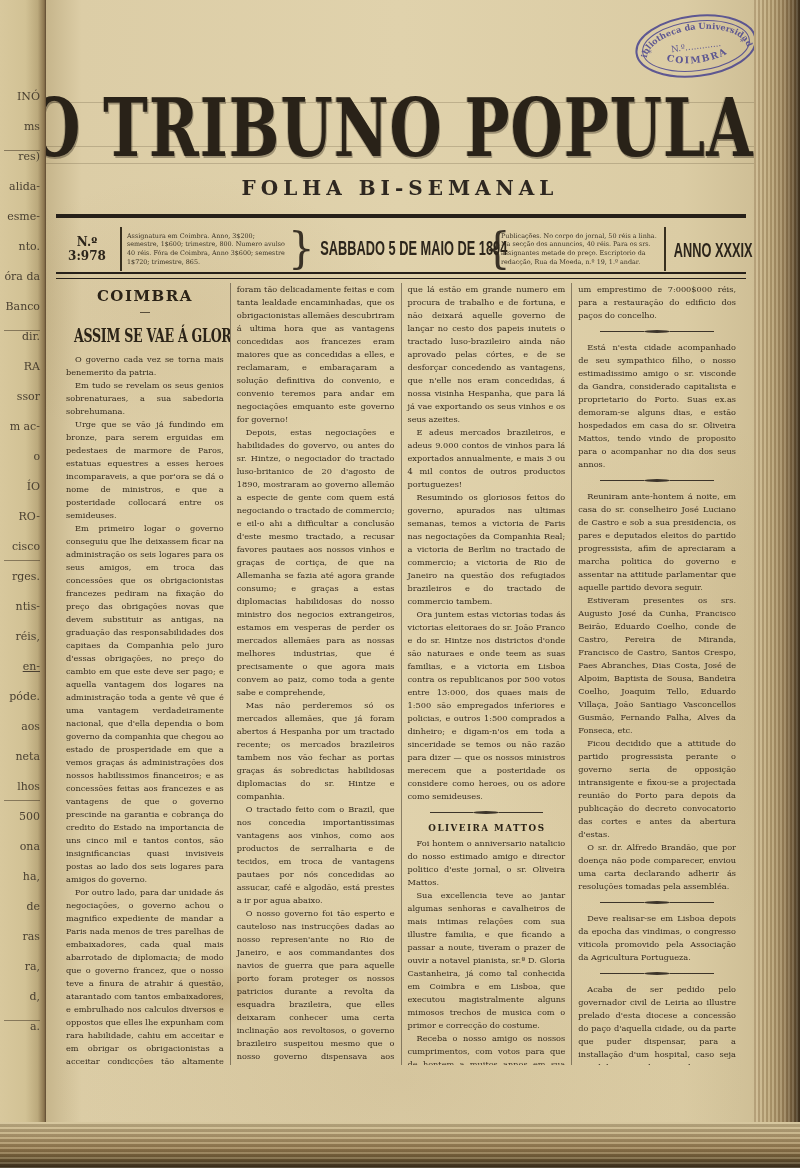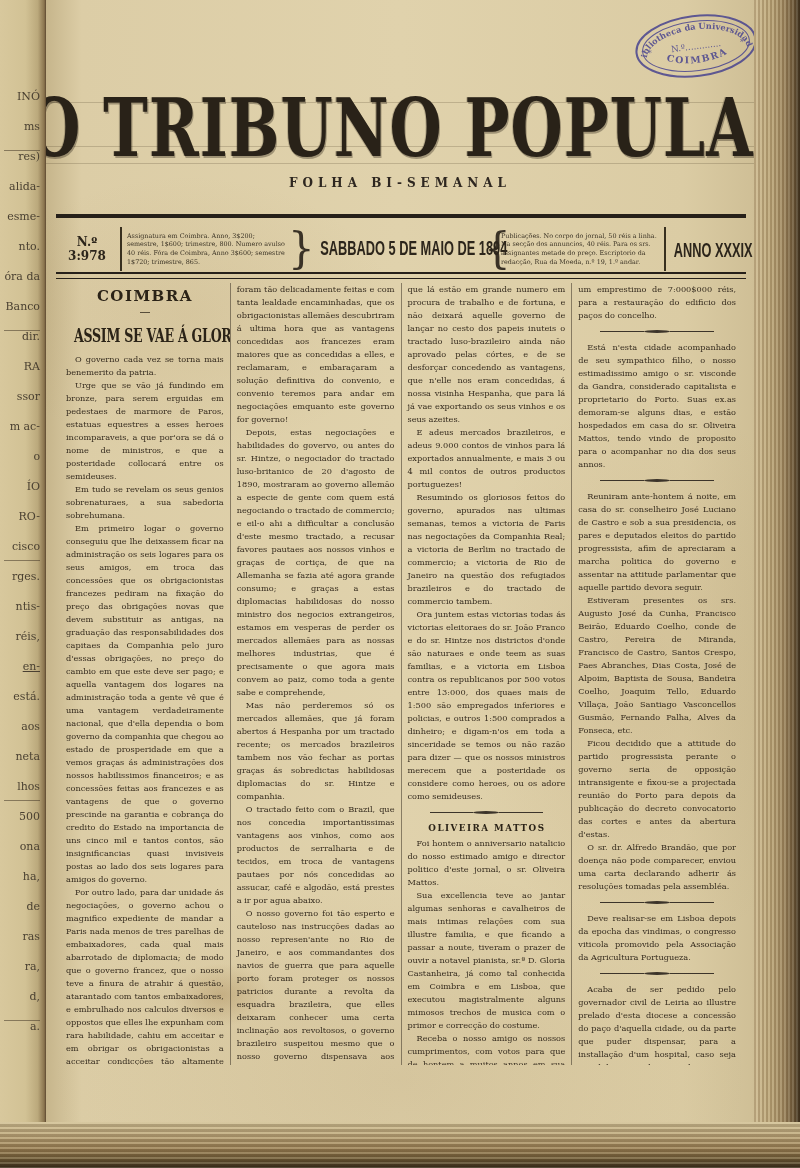--- a/index.html
+++ b/index.html
@@ -41,21 +41,21 @@
   .stamp{position:absolute;left:586px;top:12px;width:128px;height:68px;
     transform:rotate(-7deg);opacity:.88;}
   .stamp text{fill:#4d4890;font-family:"DejaVu Serif","Liberation Serif",serif;}
 
   
   .masthead{position:absolute;top:78px;left:0;width:100%;text-align:center;
     font-weight:bold;font-size:57px;line-height:100px;white-space:nowrap;color:#292218;
     transform:scale(1.05,1.42);letter-spacing:1px;
     text-shadow:1px 1px 0 rgba(42,34,22,.35), -1px 0 0 rgba(42,34,22,.22);}
   .subtitle{position:absolute;top:176px;left:0;width:100%;text-align:center;
-    font-size:12px;letter-spacing:5px;color:#2e2720;font-weight:600;}
+    font-size:20px;letter-spacing:5px;color:#2e2720;font-weight:600;}
 
   
   .rule-heavy{position:absolute;top:214px;left:10px;right:8px;height:4px;background:#262019;}
   .rule-double{position:absolute;top:272px;left:10px;right:8px;height:4px;
     border-top:2px solid #262019;border-bottom:1px solid #262019;}
   .infobar{position:absolute;top:219px;left:10px;right:8px;height:60px;display:flex;align-items:center;}
   .cell-issue{width:62px;text-align:center;font-size:12px;font-weight:bold;color:#2c251b;}
   .vline{width:2px;height:44px;background:#38301f;margin:0 2px;}
   .cell-sub,.cell-pub{flex:1;font-size:6.4px;line-height:8.6px;color:#3a3224;padding:2px 3px;text-align:left;}
   .brace{font-size:42px;line-height:50px;color:#3a3226;font-weight:400;width:14px;text-align:center;}
@@ -105,21 +105,21 @@
       <div class="frag" style="top: 390px;">ssor</div>
       <div class="frag" style="top: 420px;">m ac-</div>
       <div class="frag" style="top: 450px;">o</div>
       <div class="frag" style="top: 480px;">ÍO</div>
       <div class="frag" style="top: 510px;">RO-</div>
       <div class="frag" style="top: 540px;">cisco</div>
       <div class="frag" style="top: 570px;">rges.</div>
       <div class="frag" style="top: 600px;">ntis-</div>
       <div class="frag" style="top: 630px;">réis,</div>
       <div class="frag" style="top: 660px; text-decoration: underline;">en-</div>
-      <div class="frag" style="top: 690px;">está.</div>
+      <div class="frag" style="top: 690px;">póde.</div>
       <div class="frag" style="top: 720px;">aos</div>
       <div class="frag" style="top: 750px;">neta</div>
       <div class="frag" style="top: 780px;">lhos</div>
       <div class="frag" style="top: 810px;">500</div>
       <div class="frag" style="top: 840px;">ona</div>
       <div class="frag" style="top: 870px;">ha,</div>
       <div class="frag" style="top: 900px;">de</div>
       <div class="frag" style="top: 930px;">ras</div>
       <div class="frag" style="top: 960px;">ra,</div>
       <div class="frag" style="top: 990px;">d,</div>
@@ -166,22 +166,22 @@
       <div class="cell-year">ANNO XXXIX</div>
     </div>
     <div class="rule-double"></div>
 
     <div class="columns">
       <div class="col">
           <div class="title">COIMBRA</div>
           <div class="dash">—</div>
           <div class="headline">ASSIM SE VAE Á GLORIA</div>
           <p class="p">O governo cada vez se torna mais benemerito da patria.</p>
+          <p class="p">Em tudo se revelam os seus genios sobrenaturaes, a sua sabedoria sobrehumana.</p>
           <p class="p">Urge que se vão já fundindo em bronze, para serem erguidas em pedestaes de marmore de Paros, estatuas equestres a esses heroes incomparaveis, a que por'ora se dá o nome de ministros, e que a posteridade collocará entre os semideuses.</p>
-          <p class="p">Em tudo se revelam os seus genios sobrenaturaes, a sua sabedoria sobrehumana.</p>
           <p class="p">Em primeiro logar o governo conseguiu que lhe deixassem ficar na administração os seis logares para os seus amigos, em troca das concessões que os obrigacionistas francezes pediram na fixação do preço das obrigações novas que devem substituir as antigas, na graduação das responsabilidades dos capitaes da Companhia pelo juro d'essas obrigações, no preço do cambio em que este deve ser pago; e aquella vantagem dos logares na administração toda a gente vê que é uma vantagem verdadeiramente nacional, que d'ella dependia o bom governo da companhia que chegou ao estado de prosperidade em que a vemos graças ás administrações dos nossos habilissimos financeiros; e as concessões feitas aos francezes e as vantagens de que o governo prescinde na garantia e cobrança do credito do Estado na importancia de uns cinco mil e tantos contos, são insignificancias quasi invisiveis postas ao lado dos seis logares para amigos do governo.</p>
           <p class="p">Por outro lado, para dar unidade ás negociações, o governo achou o magnifico expediente de mandar a Paris nada menos de tres parelhas de embaixadores, cada qual mais abarrotado de diplomacia; de modo que o governo francez, que o nosso teve a finura de atrahir á questão, atarantado com tantos embaixadores, e embrulhado nos calculos diversos e oppostos que elles lhe expunham com rara habilidade, cahiu em acceitar e em obrigar os obrigacionistas a acceitar condicções tão altamente vantajosas para nós, que se póde dizer que nós nem já sabemos o que havemos de fazer com ellas; e a Companhia Real e o Estado vão entrar n'um periodo de riqueza tal, que será necessario tapar o tunel da Avenida por um lado, e pôr-lhe portas de ferro por outro, para guardarem lá as libras e as notas de 100$000 réis, que d'ahi correrão em pouco tempo.</p>
         </div>
       <div class="col">
           <p class="p ni">foram tão delicadamente feitas e com tanta lealdade encaminhadas, que os obrigacionistas allemães descubriram á ultima hora que as vantagens concedidas aos francezes eram maiores que as concedidas a elles, e reclamaram, e embaraçaram a solução definitiva do convenio, e convenio teremos para andar em negociações emquanto este governo for governo!</p>
           <p class="p">Depois, estas negociações e habilidades do govervo, ou antes do sr. Hintze, o negociador do tractado luso-britanico de 20 d'agosto de 1890, mostraram ao governo allemão a especie de gente com quem está negociando o tractado de commercio; e eil-o ahi a difficultar a conclusão d'este mesmo tractado, a recusar favores pautaes aos nossos vinhos e graças de cortiça, de que na Allemanha se fazia até agora grande consumo; e graças a estas diplomacias habilidosas do nosso ministro dos negocios extrangeiros, estamos em vesperas de perder os mercados allemães para as nossas melhores industrias, que é precisamente o que agora mais convem ao paiz, como toda a gente sabe e comprehende,</p>
           <p class="p">Mas não perderemos só os mercados allemães, que já foram abertos á Hespanha por um tractado recente; os mercados brazileiros tambem nos vão fechar as portas graças ás sobredictas habilidosas diplomacias do sr. Hintze e companhia.</p>
           <p class="p">O tractado feito com o Brazil, que nos concedia importantissimas vantagens aos vinhos, como aos productos de serralharia e de tecidos, em troca de vantagens pautaes por nós concedidas ao assucar, café e algodão, está prestes a ir por agua abaixo.</p>
           <p class="p">O nosso governo foi tão esperto e cauteloso nas instrucções dadas ao nosso represen'ante no Rio de Janeiro, e aos commandantes dos navios de guerra que para aquelle porto foram proteger os nossos patricios durante a revolta da esquadra brazileira, que elles deixaram conhecer uma certa inclinação aos revoltosos, o governo brazileiro suspeitou mesmo que o nosso governo dispensava aos revoltosos toda a protecção, com a ideia reservada de apressar a queda da republica e o restabelecimento do imperio; essas suspeitas confirmaram-se na escolha que Saldanha da Gama, chefe dos revoltosos, fez dos navios portuguezes, para n'elle se refugiar com os seus sequazes, e na fuga d'elle e a da maior parte d'estes dos alludidos navios para territorios da America, — fuga que se considera resultar das instrucções dadas pelo nosso governo, embora assim não seja; e ahi temos nós o governo brazileiro e os republicanos d'aquelle paiz em hostilidade contra os nossos compatriotas,</p>
         </div>

